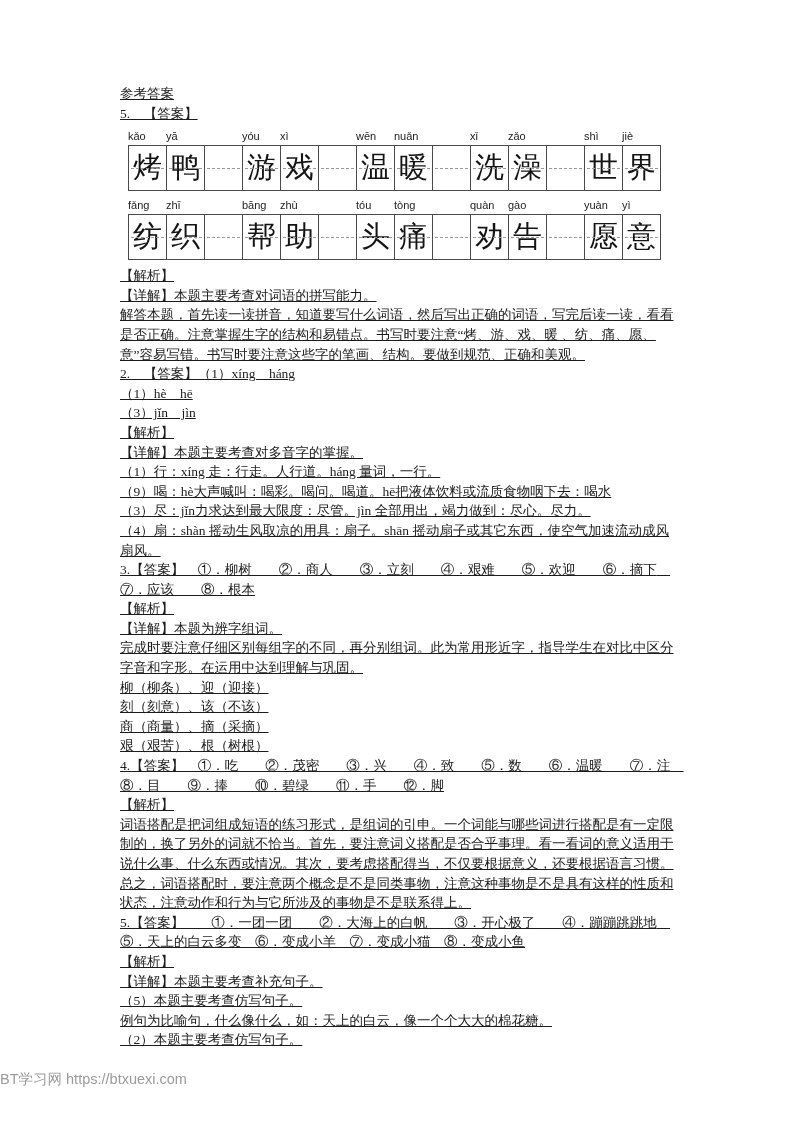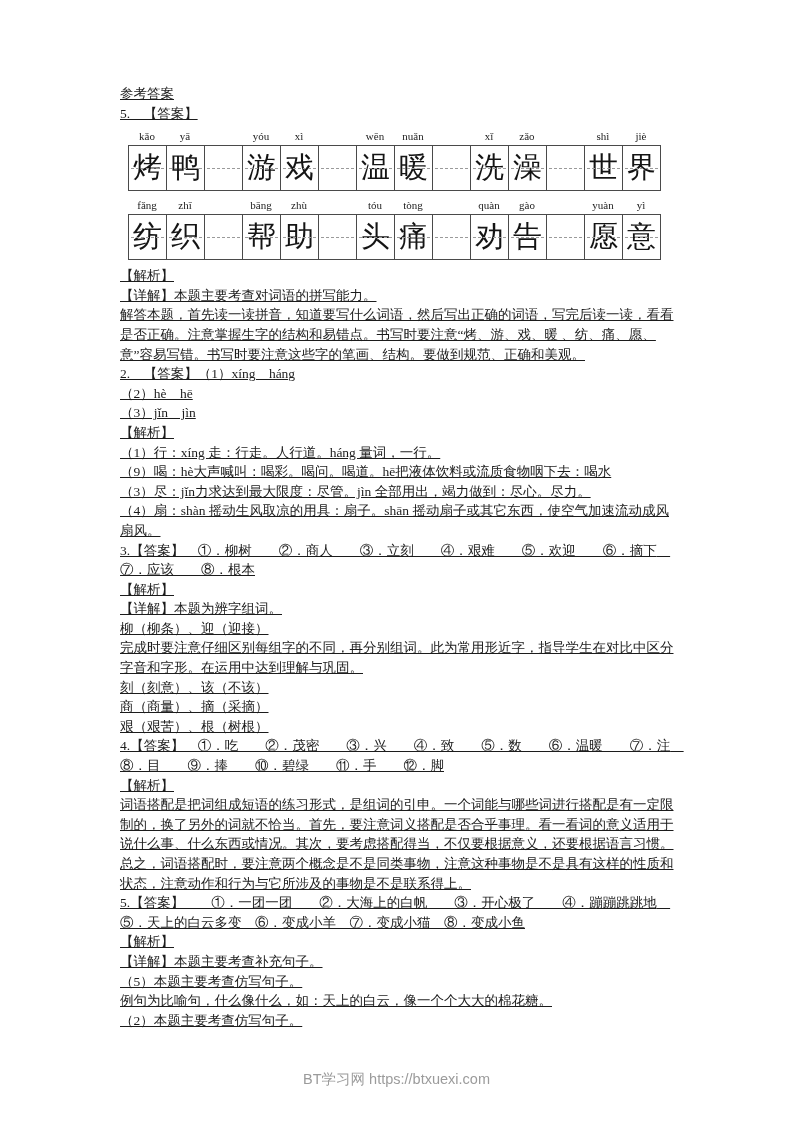--- a/index.html
+++ b/index.html
@@ -38,22 +38,22 @@
     width: 534px;
   }
   .grid-row-group { margin-bottom: 5px; }
   .pinyin-row {
     display: flex;
     height: 18px;
   }
   .pinyin-cell {
     width: 38px;
     flex: 0 0 38px;
-    text-align: center;
-    font-family: Liberation Serif, serif;
+    text-align: left;
+    font-family: Liberation Sans, sans-serif;
     font-size: 11px;
     line-height: 18px;
     color: #222;
   }
   .char-row {
     display: flex;
     border-left: 1px solid #4a4a4a;
     border-top: 1px solid #4a4a4a;
     width: 532px;
   }
@@ -79,21 +79,21 @@
     top: 50%;
     border-top: 1px dashed #9a9a9a;
     pointer-events: none;
   }
   
   .footer {
     position: absolute;
     left: 0;
     right: 0;
     top: 1070px;
-    text-align: center;
+    text-align: left;
     font-size: 14.5px;
     color: #9b9b9b;
     font-family: "Liberation Sans", "DejaVu Sans", sans-serif;
   }
 </style>
 </head>
 <body>
 
 <div class="content">
   <p class="line title-line">参考答案</p>
@@ -168,32 +168,33 @@
           <div class="char-cell">意</div>
         </div>
       </div>
     </div>
 
   <div>
       <p class="line">【解析】</p>
       <p class="line">【详解】本题主要考查对词语的拼写能力。</p>
       <p class="line">解答本题，首先读一读拼音，知道要写什么词语，然后写出正确的词语，写完后读一读，看看是否正确。注意掌握生字的结构和易错点。书写时要注意“烤、游、戏、暖 、纺、痛、愿、意”容易写错。书写时要注意这些字的笔画、结构。要做到规范、正确和美观。</p>
       <p class="line">2.　【答案】（1）xíng　háng</p>
-      <p class="line">（2）hè　hē</p>
+      <p class="line">（1）hè　hē</p>
       <p class="line">（3）jǐn　jìn</p>
       <p class="line">【解析】</p>
+      <p class="line">【详解】本题主要考查对多音字的掌握。</p>
       <p class="line">（1）行：xíng 走：行走。人行道。háng 量词，一行。</p>
       <p class="line">（9）喝：hè大声喊叫：喝彩。喝问。喝道。hē把液体饮料或流质食物咽下去：喝水</p>
       <p class="line">（3）尽：jǐn力求达到最大限度：尽管。jìn 全部用出，竭力做到：尽心。尽力。</p>
       <p class="line">（4）扇：shàn 摇动生风取凉的用具：扇子。shān 摇动扇子或其它东西，使空气加速流动成风扇风。</p>
       <p class="line">3.【答案】　①．柳树　　②．商人　　③．立刻　　④．艰难　　⑤．欢迎　　⑥．摘下　⑦．应该　　⑧．根本</p>
       <p class="line">【解析】</p>
       <p class="line">【详解】本题为辨字组词。</p>
+      <p class="line">完成时要注意仔细区别每组字的不同，再分别组词。此为常用形近字，指导学生在对比中区分字音和字形。在运用中达到理解与巩固。</p>
       <p class="line">柳（柳条）、迎（迎接）</p>
-      <p class="line">完成时要注意仔细区别每组字的不同，再分别组词。此为常用形近字，指导学生在对比中区分字音和字形。在运用中达到理解与巩固。</p>
       <p class="line">刻（刻意）、该（不该）</p>
       <p class="line">商（商量）、摘（采摘）</p>
       <p class="line">艰（艰苦）、根（树根）</p>
       <p class="line">4.【答案】　①．吃　　②．茂密　　③．兴　　④．致　　⑤．数　　⑥．温暖　　⑦．注　⑧．目　　⑨．捧　　⑩．碧绿　　⑪．手　　⑫．脚</p>
       <p class="line">【解析】</p>
       <p class="line">词语搭配是把词组成短语的练习形式，是组词的引申。一个词能与哪些词进行搭配是有一定限制的，换了另外的词就不恰当。首先，要注意词义搭配是否合乎事理。看一看词的意义适用于说什么事、什么东西或情况。其次，要考虑搭配得当，不仅要根据意义，还要根据语言习惯。总之，词语搭配时，要注意两个概念是不是同类事物，注意这种事物是不是具有这样的性质和状态，注意动作和行为与它所涉及的事物是不是联系得上。</p>
       <p class="line">5.【答案】　　①．一团一团　　②．大海上的白帆　　③．开心极了　　④．蹦蹦跳跳地　⑤．天上的白云多变　⑥．变成小羊　⑦．变成小猫　⑧．变成小鱼</p>
       <p class="line">【解析】</p>
       <p class="line">【详解】本题主要考查补充句子。</p>
       <p class="line">（5）本题主要考查仿写句子。</p>

